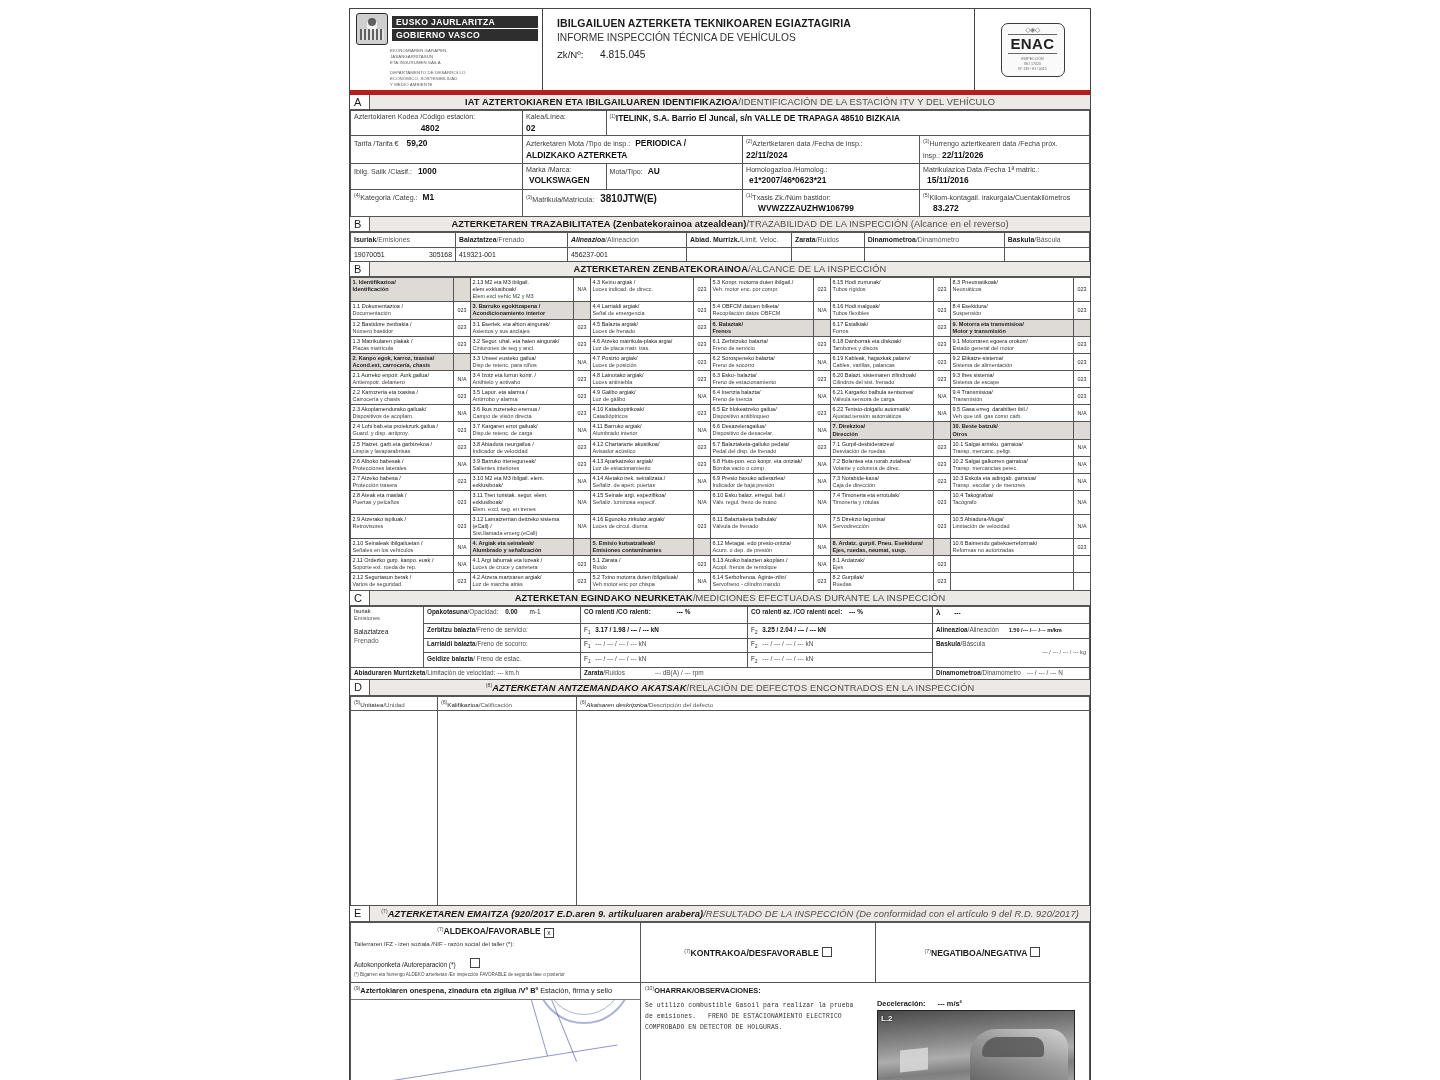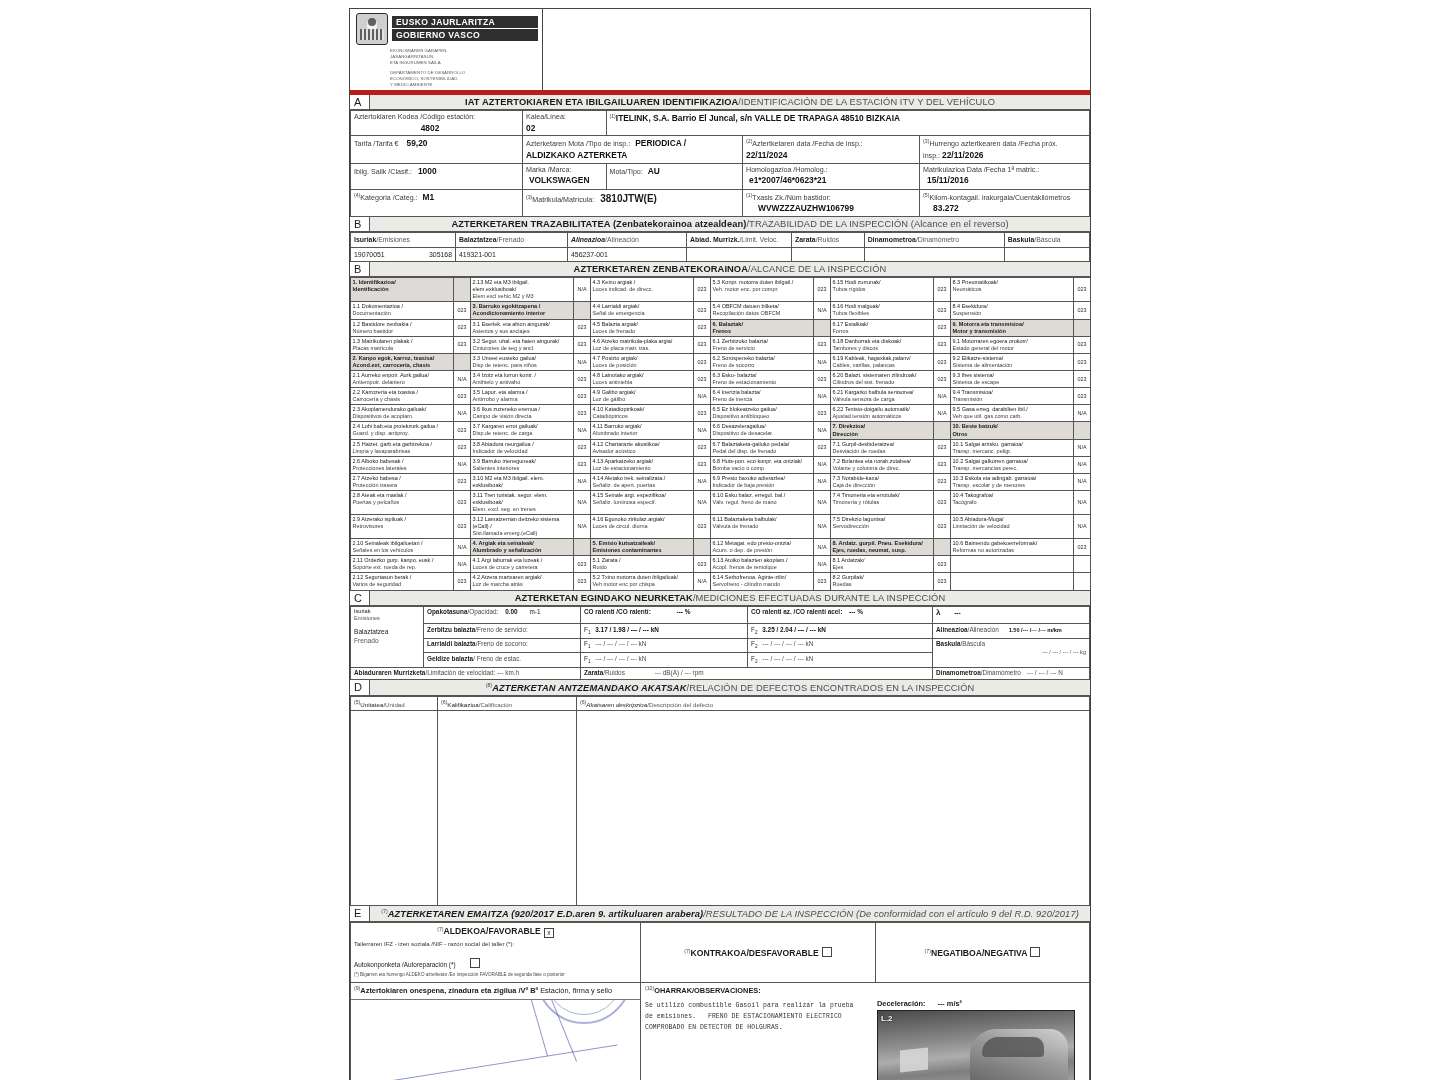--- a/index.html
+++ b/index.html
@@ -119,20 +119,39 @@
       <div class="gvsub">
         <i>EKONOMIAREN GARAPEN,</i>
         <i>JASANGARRITASUN</i>
         <i>ETA INGURUMEN SAILA</i>
         <div class="gap"></div>
         <i>DEPARTAMENTO DE DESARROLLO</i>
         <i>ECONÓMICO, SOSTENIBILIDAD</i>
         <i>Y MEDIO AMBIENTE</i>
       </div>
     </div>
+    <div class="hdr-mid">
+      <div class="t1">IBILGAILUEN AZTERKETA TEKNIKOAREN EGIAZTAGIRIA</div>
+      <div class="t2">INFORME INSPECCIÓN TÉCNICA DE VEHÍCULOS</div>
+      <div class="t3">
+        <span>Zk/Nº:</span>
+        <b>4.815.045</b>
+      </div>
+    </div>
+    <div class="hdr-right">
+      <div class="enac">
+        <div class="enac-sym">◇◈◇</div>
+        <div class="enac-w">ENAC</div>
+        <div class="enac-s">
+          <div>INSPECCIÓN</div>
+          <div>ISO 17020</div>
+          <div>Nº 139 / EI / 0015</div>
+        </div>
+      </div>
+    </div>
   </div>
 
   <div class="secbar">
     <div class="secletter">A</div>
     <div class="sectitle">
       <b>IAT AZTERTOKIAREN ETA IBILGAILUAREN IDENTIFIKAZIOA</b><span class="lt">/IDENTIFICACIÓN DE LA ESTACIÓN ITV Y DEL VEHÍCULO</span>
     </div>
   </div>
 
   <table class="idt">

